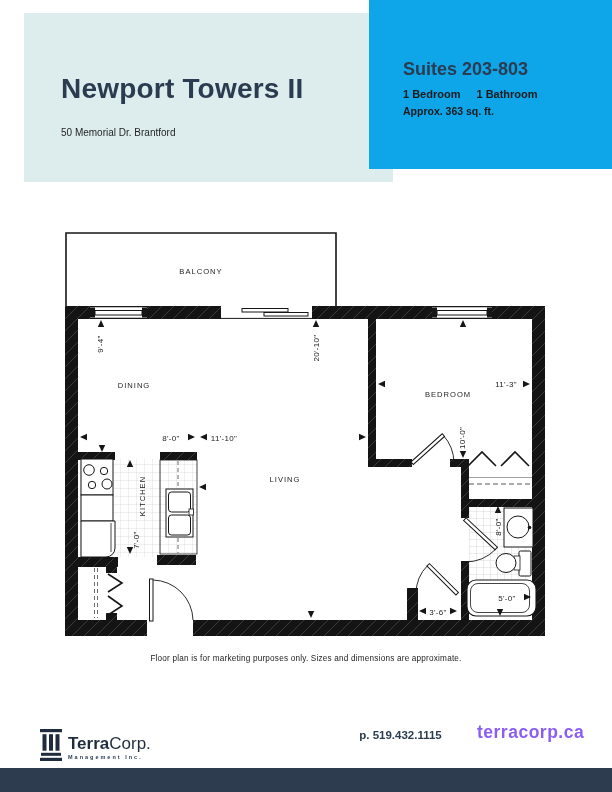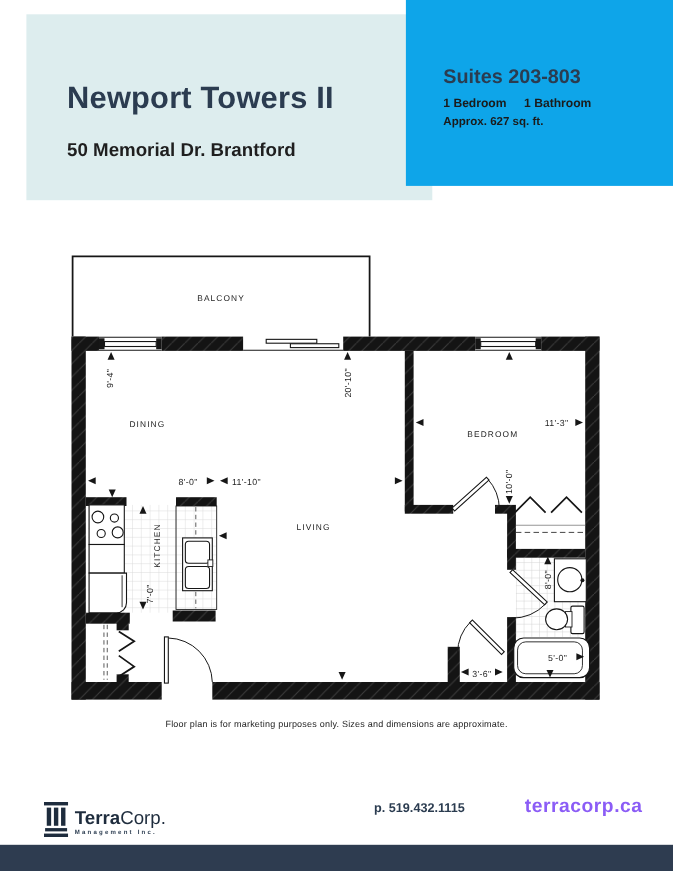--- a/index.html
+++ b/index.html
@@ -5,55 +5,55 @@
   html,body{margin:0;padding:0;}
   body{
     width:612px;height:792px;position:relative;overflow:hidden;
     background:#ffffff;
     font-family:"Liberation Sans",sans-serif;
   }
   
   .header-left{position:absolute;left:0;top:13px;width:369px;height:169px;background:#ddedee;margin-left:24px;}
   .header-right{position:absolute;left:369px;top:0;width:243px;height:169px;background:#0ea5e9;}
   .title{position:absolute;left:37px;top:60px;font-size:28px;font-weight:bold;color:#2b3c50;letter-spacing:.2px;}
-  .address{position:absolute;left:37px;top:114px;font-size:17px;font-weight:bold;color:#1f1f1f;}
+  .address{position:absolute;left:37px;top:114px;font-size:10px;font-weight:normal;color:#1f1f1f;}
   .suites{position:absolute;left:34px;top:59px;font-size:18px;font-weight:bold;color:#2b3c50;}
   .specs{position:absolute;left:34px;top:88px;font-size:11px;font-weight:bold;color:#1b1b1b;}
   .specs .gap{display:inline-block;width:16px;}
   .area{position:absolute;left:34px;top:105px;font-size:10.5px;font-weight:bold;color:#1b1b1b;}
   
   .plan-wrap{position:absolute;left:0;top:180px;width:524px;height:510px;}
   .plan-wrap svg{display:block;}
   text{font-family:"Liberation Sans",sans-serif;fill:#1d1d1d;}
   .room-label{font-size:7.6px;letter-spacing:1px;}
   .dim-label{font-size:8px;letter-spacing:.3px;}
   .disclaimer{font-size:8.2px;letter-spacing:.2px;}
   
   .footer-logo{position:absolute;left:40px;top:729px;display:flex;align-items:center;}
   .logo-icon{margin-right:6px;}
   .logo-text-main{font-size:17px;color:#1e2c3d;line-height:17px;}
   .logo-text-main .bold{font-weight:bold;}
   .logo-text-sub{font-size:5.5px;letter-spacing:2px;font-weight:bold;color:#2b3c50;margin-top:2px;}
-  .footer-phone{position:absolute;left:340px;top:729px;width:121px;text-align:left;font-size:11.5px;font-weight:bold;color:#2b3c50;}
+  .footer-phone{position:absolute;left:340px;top:729px;width:121px;text-align:center;font-size:11.5px;font-weight:bold;color:#2b3c50;}
   .footer-site{position:absolute;left:477px;top:722px;font-size:17.5px;font-weight:bold;color:#8b5cf6;letter-spacing:.5px;text-decoration:none;}
   .footer-bar{position:absolute;left:0;top:768px;width:612px;height:24px;background:#2e3c50;}
 </style>
 </head>
 <body>
 
 <div class="header-left">
   <div class="title">Newport Towers II</div>
   <div class="address">50 Memorial Dr. Brantford</div>
 </div>
 <div class="header-right">
   <div class="suites">Suites 203-803</div>
   <div class="specs">
     <span>1 Bedroom</span><span class="gap"></span><span>1 Bathroom</span>
   </div>
-  <div class="area">Approx. 627 sq. ft.</div>
+  <div class="area">Approx. 363 sq. ft.</div>
 </div>
 
 <div class="plan-wrap">
 <svg width="612" height="510" viewBox="0 180 612 510" xmlns="http://www.w3.org/2000/svg">
   <defs>
     <pattern id="wallhatch" width="12" height="12" patternUnits="userSpaceOnUse">
       <rect width="12" height="12" fill="#141414"></rect>
       <path d="M0,12 L12,0" stroke="#3a3a3a" stroke-width="1" fill="none"></path>
     </pattern>
     <pattern id="tileK" width="8" height="8" patternUnits="userSpaceOnUse">

